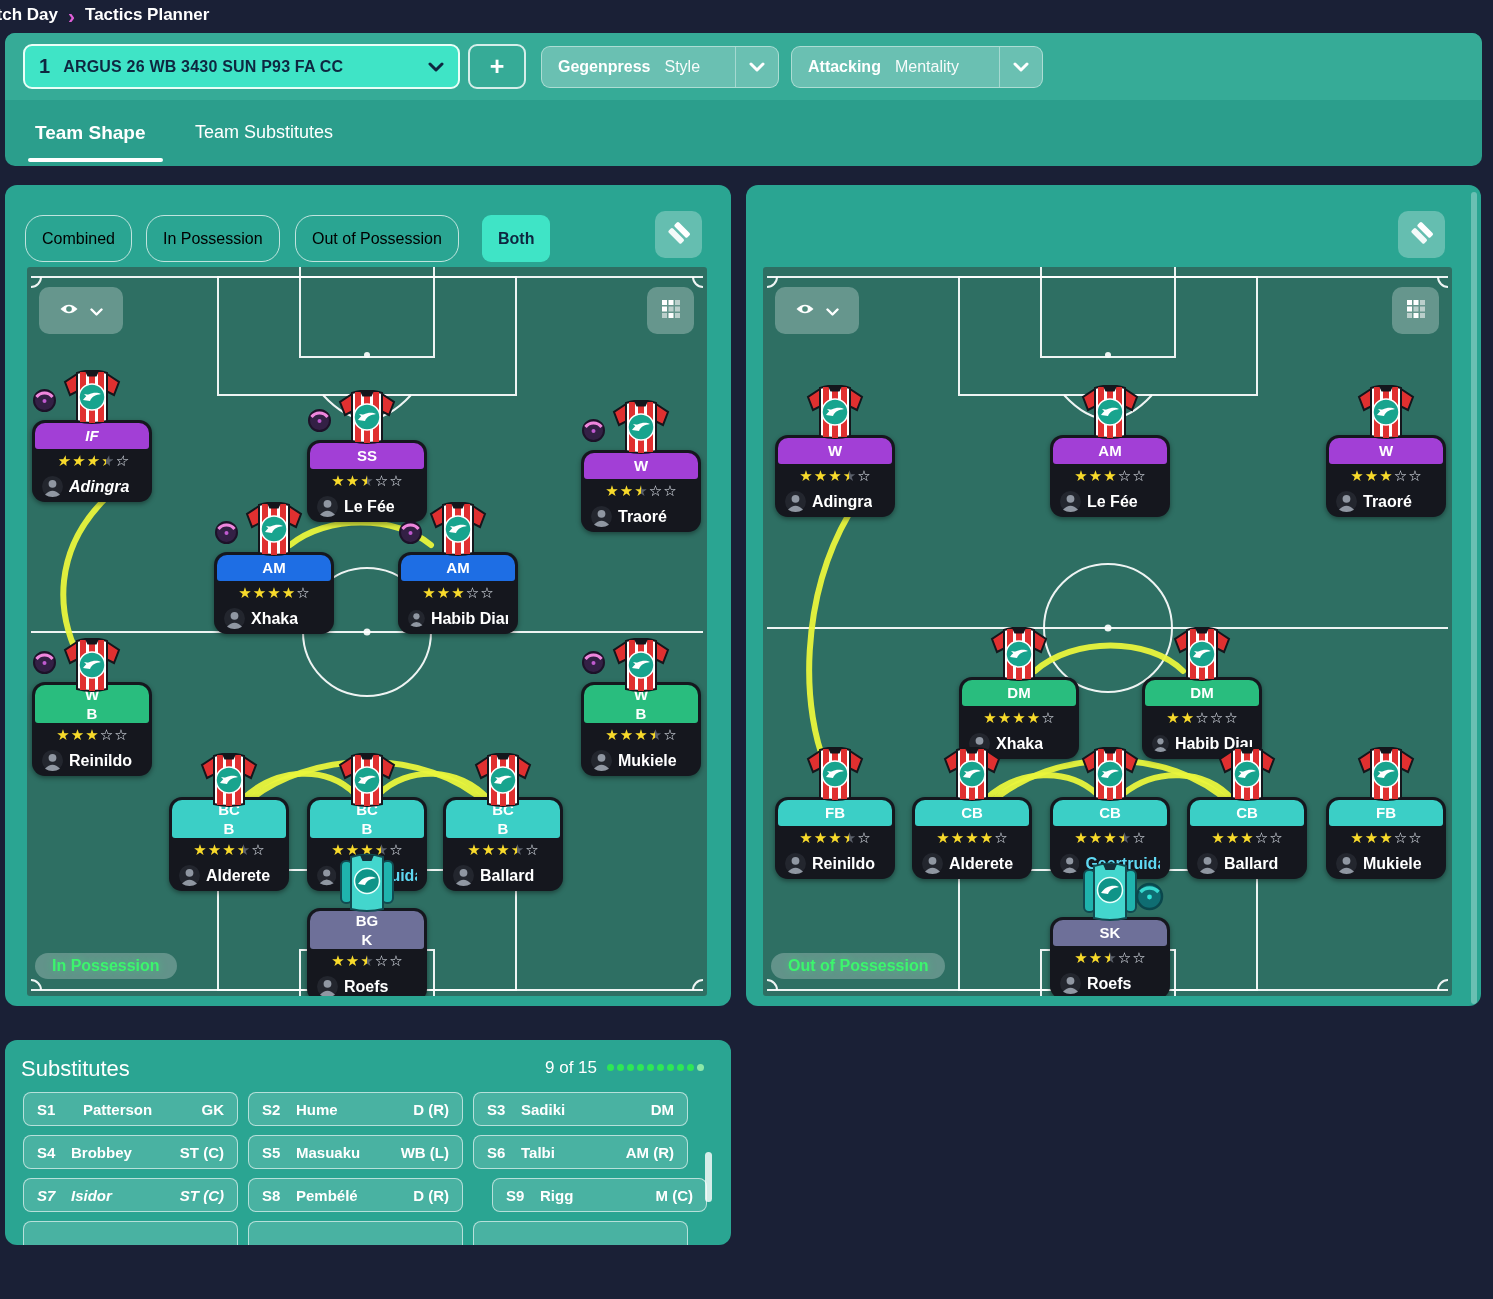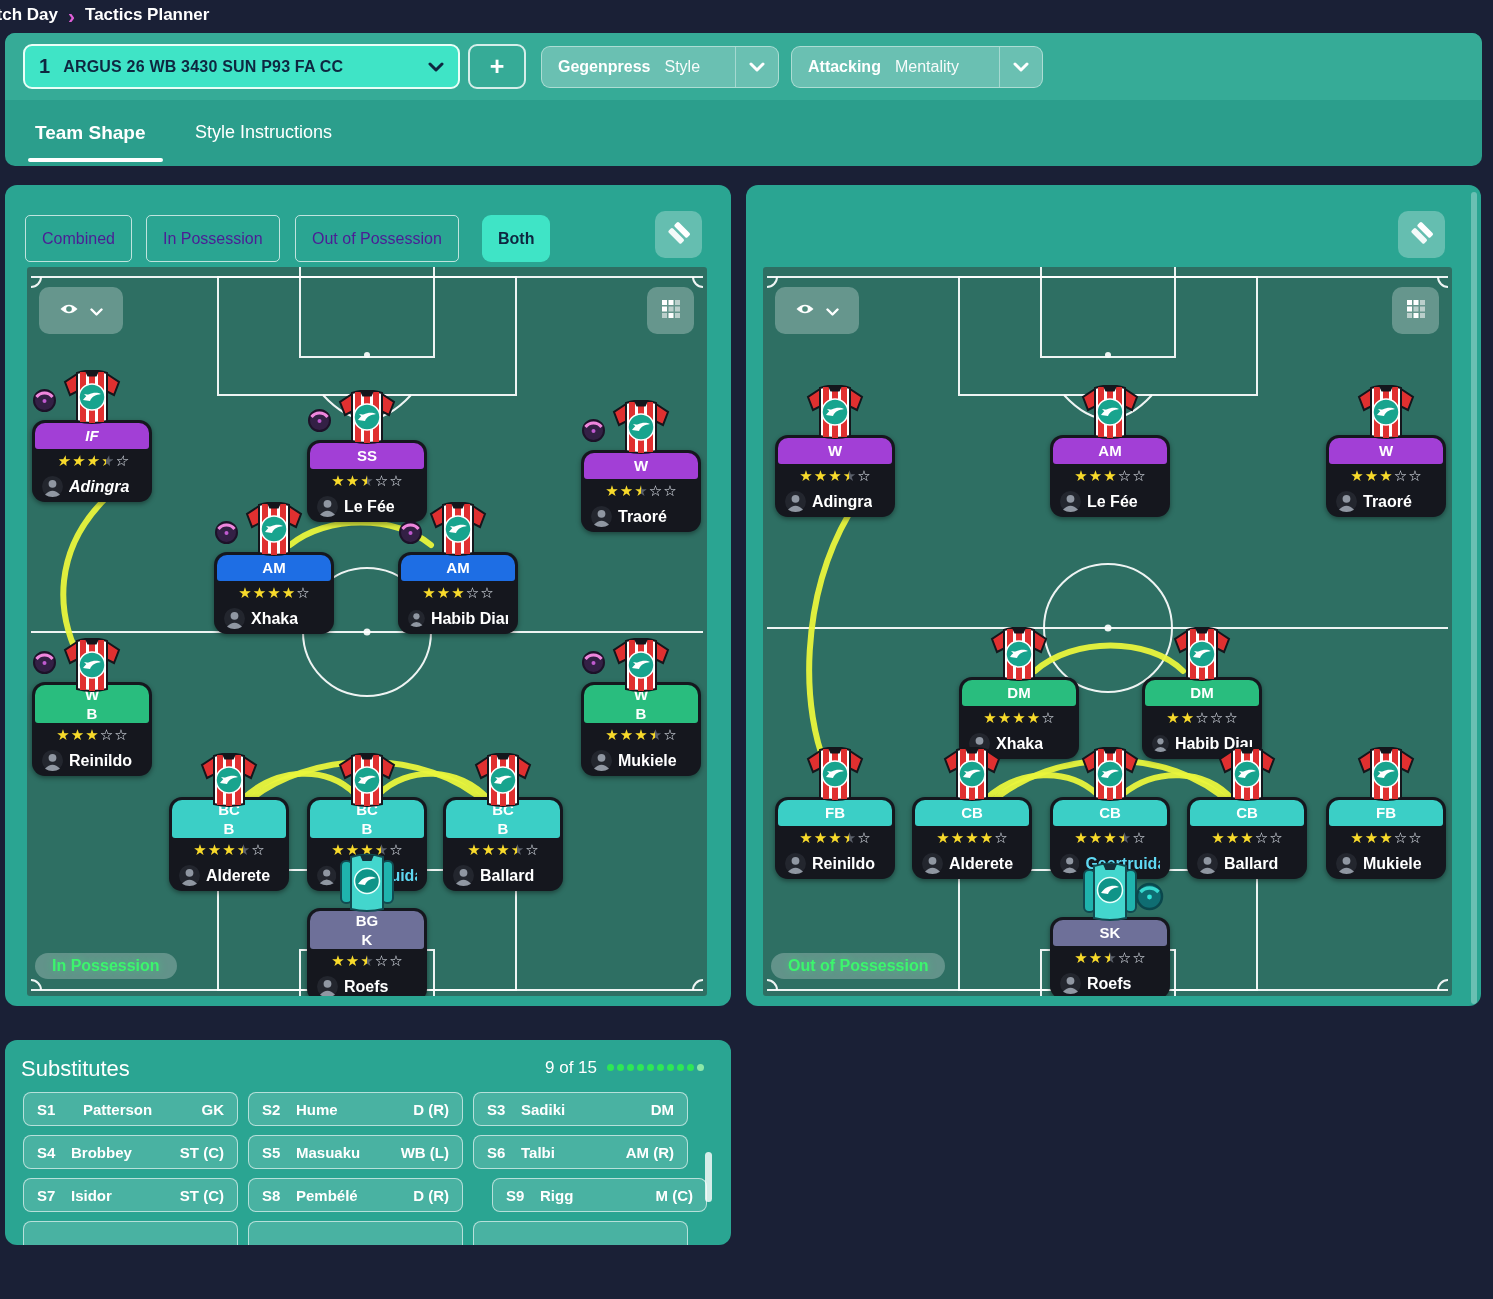--- a/index.html
+++ b/index.html
@@ -33,22 +33,22 @@
   .ment-drop{left:786px;width:252px}
   .hdr-tabs{position:absolute;left:0;top:67px;right:0;bottom:0}
   .tab{position:absolute;top:22px;font-size:18px;cursor:pointer}
   .tab.active{font-weight:bold;font-size:19px}
   .tab-underline{position:absolute;left:-7px;top:36px;width:135px;height:4px;background:#fff;border-radius:2px}
 
   
   .pitch-panel{position:absolute;top:185px;height:821px;border-radius:12px;background:#2aa592}
   .pp-left{left:5px;width:726px}
   .pp-right{left:746px;width:735px}
-  .toggle{position:absolute;top:30px;height:47px;border:1.5px solid rgba(255,255,255,.7);border-radius:5px;
-          background:transparent;color:#4c1d95;font-size:16px;padding:0 16px;display:flex;align-items:center;
+  .toggle{position:absolute;top:30px;height:47px;border:1.5px solid rgba(255,255,255,.7);border-radius:18px;
+          background:transparent;color:#000000;font-size:16px;padding:0 16px;display:flex;align-items:center;
           box-sizing:border-box;cursor:pointer;white-space:nowrap}
   .toggle.on{background:#3fe4c6;border:none;color:#0e2740;font-weight:bold;border-radius:9px}
   .kit-btn{position:absolute;top:26px;width:47px;height:47px;border-radius:10px;background:rgba(255,255,255,.28);
            border:none;display:flex;align-items:center;justify-content:center;cursor:pointer}
   .pitch{position:absolute;top:82px;background:#2e6f63;overflow:hidden;border-radius:3px}
   .pitch-l{left:22px;width:680px;height:729px}
   .pitch-r{left:17px;width:689px;height:729px}
   .lines{position:absolute;left:0;top:0}
   .eye-btn{position:absolute;left:12px;top:20px;width:84px;height:47px;border-radius:10px;
            background:rgba(255,255,255,.27);display:flex;align-items:center;justify-content:center;gap:11px;z-index:8;cursor:pointer}
@@ -140,21 +140,21 @@
           </svg>
       </span>
     </div>
   </div>
   <div class="hdr-tabs">
     <div class="tab active" style="left:30px">
       <span>Team Shape</span>
       <div class="tab-underline"></div>
     </div>
     <div class="tab" style="left:190px">
-      <span>Style Instructions</span>
+      <span>Team Substitutes</span>
     </div>
   </div>
 </div>
 
 <div class="pitch-panel pp-left">
   <div class="toggle" style="left:20px">Combined</div>
   <div class="toggle" style="left:141px">In Possession</div>
   <div class="toggle" style="left:290px">Out of Possession</div>
   <div class="toggle on" style="left:477px">Both</div>
   <div class="kit-btn" style="left:650px">
@@ -1125,21 +1125,21 @@
       <div class="spill" style="left: 225px; top: 43px;">
         <span class="sl">S5</span>
         <span class="nm">Masuaku</span>
         <span class="ps">WB (L)</span>
       </div>
       <div class="spill" style="left: 450px; top: 43px;">
         <span class="sl">S6</span>
         <span class="nm">Talbi</span>
         <span class="ps">AM (R)</span>
       </div>
-      <div class="spill" style="left: 0px; top: 86px;">
+      <div class="spill" style="left: 0px; top: 86px; font-style: italic;">
         <span class="sl">S7</span>
         <span class="nm">Isidor</span>
         <span class="ps">ST (C)</span>
       </div>
       <div class="spill" style="left: 225px; top: 86px;">
         <span class="sl">S8</span>
         <span class="nm">Pembélé</span>
         <span class="ps">D (R)</span>
       </div>
       <div class="spill" style="left: 450px; top: 86px; margin-left: 19px;">

